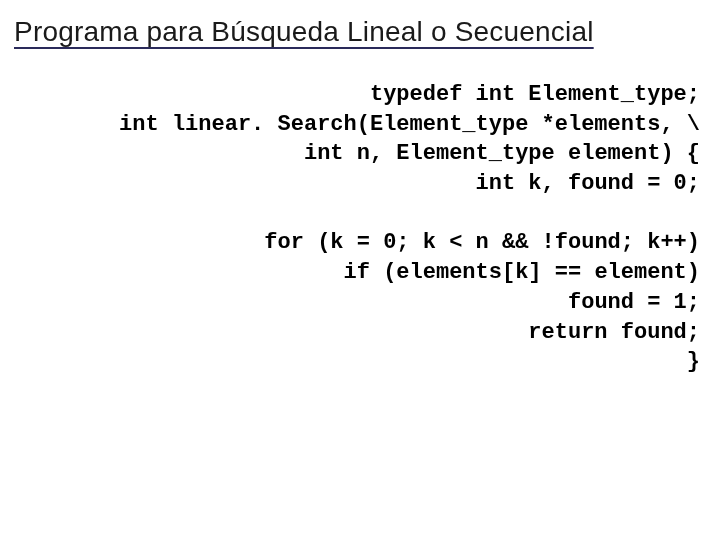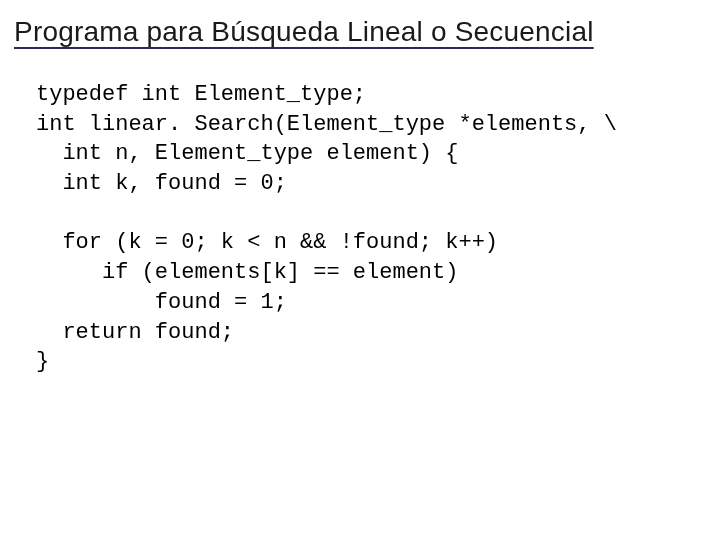--- a/index.html
+++ b/index.html
@@ -25,25 +25,26 @@
     text-underline-offset: 6px;
     text-decoration-thickness: 2px;
     text-decoration-color: #2a2a5a;
     padding-bottom: 6px;
     margin-bottom: 26px;
     letter-spacing: 0.2px;
   }
   .code {
     font-family: "Courier New", Courier, monospace;
     font-size: 22px;
-    font-weight: normal;
+    font-weight: bold;
     line-height: 1.35;
     white-space: pre;
     color: #000;
     padding-left: 22px;
+    text-align: right;
   }
 </style>
 </head>
 <body>
 
 <div class="slide">
   <div class="title">Programa para Búsqueda Lineal o Secuencial</div>
   <div class="code">typedef int Element_type;
 int linear. Search(Element_type *elements, \
   int n, Element_type element) {

